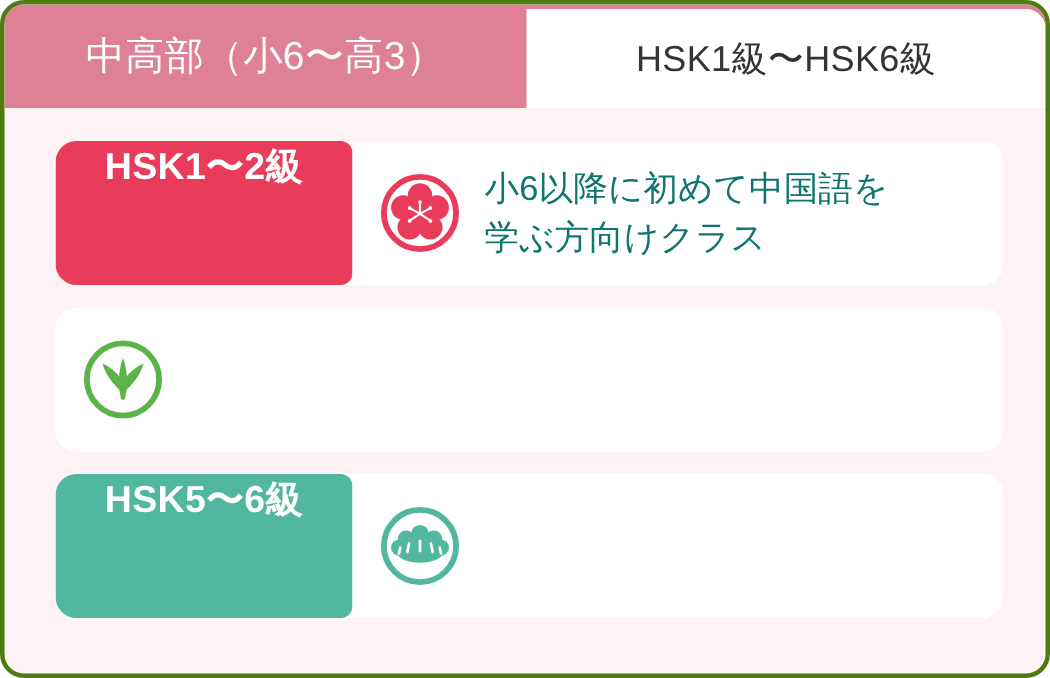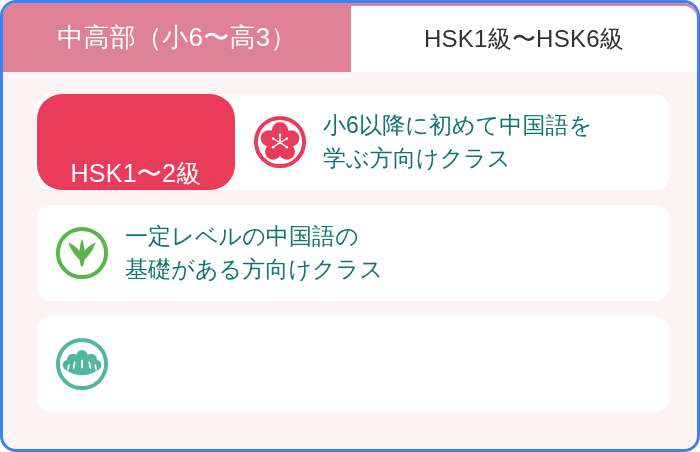--- a/index.html
+++ b/index.html
@@ -14,21 +14,21 @@
     font-family: "Liberation Sans", "DejaVu Sans", sans-serif;
     -webkit-font-smoothing: antialiased;
   }
 
   
   #panel {
     position: relative;
     box-sizing: border-box;
     width: 700px;
     height: 452px;
-    border: 3px solid #3b82f6;
+    border: 3px solid #4d7c0f;
     border-radius: 16px;
     background: #fdf3f5;
     overflow: hidden;
   }
 
   
   #header {
     position: relative;
     display: flex;
     height: 69px;
@@ -88,25 +88,26 @@
     align-items: stretch;
     height: 96px;
     background: #ffffff;
     border-radius: 14px;
     overflow: hidden;
   }
 
   .level-pill {
     width: 198px;
     flex: 0 0 198px;
-    border-radius: 25px;
-    display: flex;
-    align-items: flex-end;
+    border-radius: 8px;
+    display: flex;
+    align-items: flex-start;
     justify-content: center;
     box-sizing: border-box;
+    font-weight: bold;
   }
   .level-label {
     color: #ffffff;
     font-size: 25px;
     letter-spacing: .01em;
     white-space: nowrap;
   }
 
   .row-right {
     flex: 1;
@@ -199,26 +200,27 @@
         <span class="icon-wrap">
           <svg viewBox="0 0 100 100" aria-hidden="true">
             <circle cx="50" cy="50" r="43" fill="none" stroke="#5bb349" stroke-width="7"></circle>
             <g fill="#5bb349">
               <path d="M50 24 C55 38 56.5 54 52.5 72 C51.8 75 48.2 75 47.5 72 C43.5 54 45 38 50 24 Z"></path>
               <path d="M25.5 31 C39 37 49 47.5 54 62 C55 65 52 67.2 49.6 65.3 C37.5 55.5 29.5 44.5 25.5 31 Z"></path>
               <path d="M74.5 31 C70.5 44.5 62.5 55.5 50.4 65.3 C48 67.2 45 65 46 62 C51 47.5 61 37 74.5 31 Z"></path>
             </g>
           </svg>
         </span>
-        <span class="desc">一定レベルの中国語の
-基礎がある方向けクラス</span>
       </div>
     </div>
 
     <div class="row">
+      <div class="level-pill" style="background:#51b79e">
+        <span class="level-label">HSK5〜6級</span>
+      </div>
       <div class="row-right">
         <span class="icon-wrap">
           <svg viewBox="0 0 100 100" aria-hidden="true">
             <circle cx="50" cy="50" r="43" fill="none" stroke="#51b79e" stroke-width="7"></circle>
             <g fill="#51b79e">
               <circle cx="50" cy="35.5" r="10.5"></circle>
               <circle cx="33.5" cy="41.5" r="10"></circle>
               <circle cx="66.5" cy="41.5" r="10"></circle>
               <circle cx="25" cy="52" r="9.5"></circle>
               <circle cx="75" cy="52" r="9.5"></circle>

